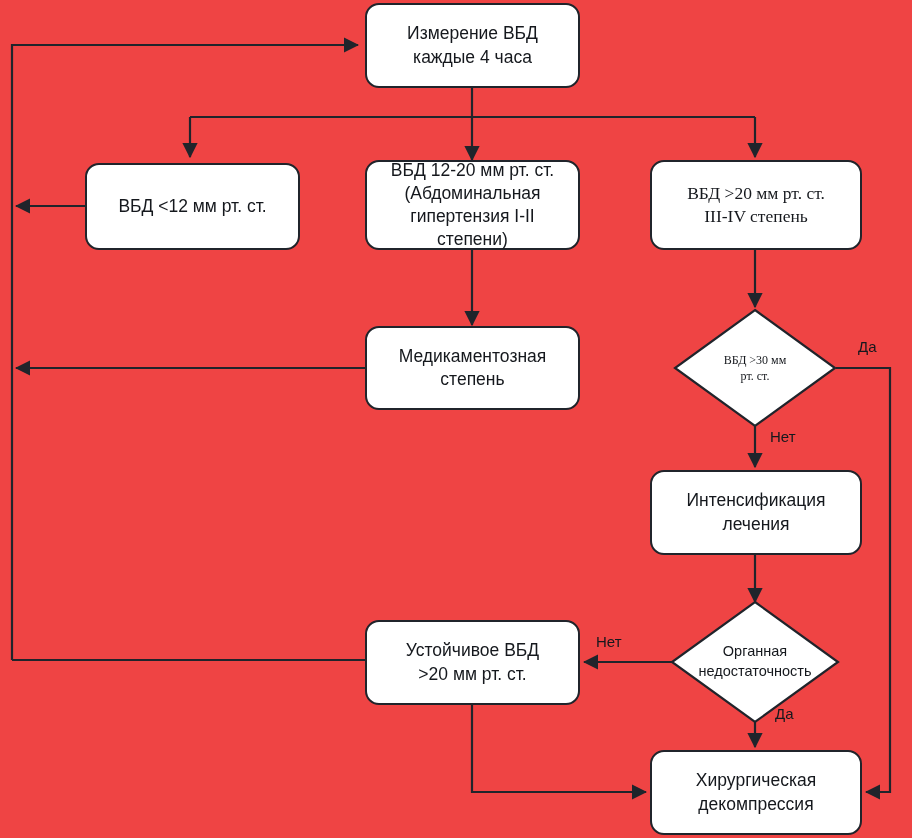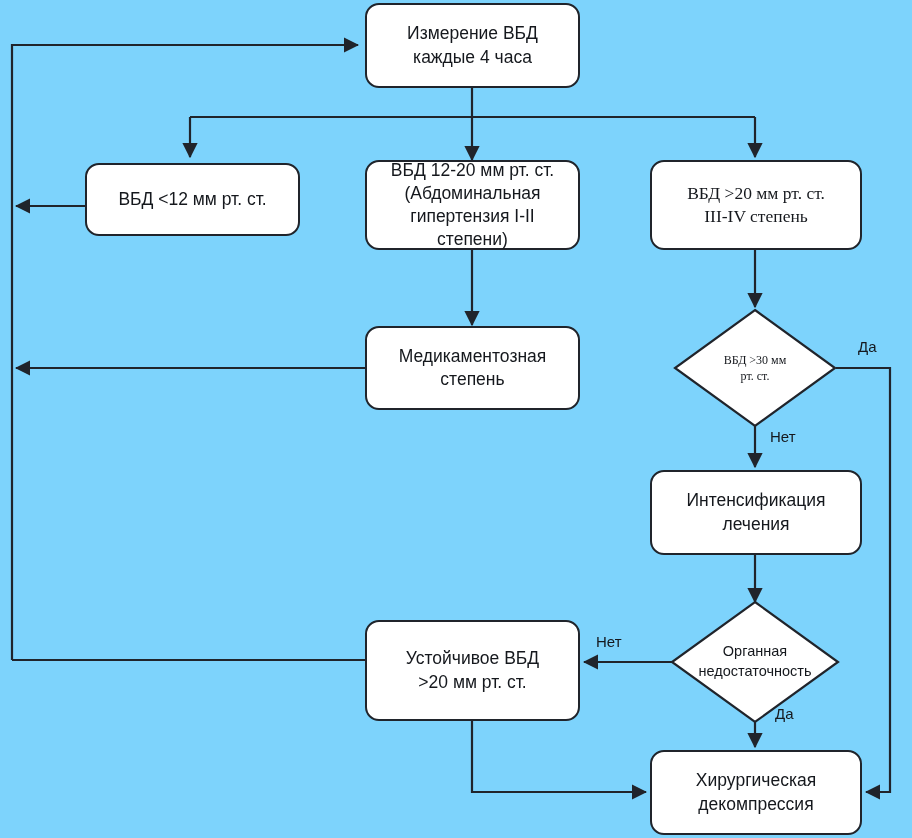--- a/index.html
+++ b/index.html
@@ -7,21 +7,21 @@
     padding: 0;
     background: #ffffff;
   }
   body {
     font-family: "Liberation Sans", sans-serif;
   }
   #canvas {
     position: relative;
     width: 912px;
     height: 838px;
-    background: #7dd3fc;
+    background: #ef4444;
     overflow: hidden;
   }
   #wires {
     position: absolute;
     left: 0;
     top: 0;
     width: 912px;
     height: 838px;
   }
   .node {
@@ -123,21 +123,21 @@
       <path d="M 472 705 L 472 792 L 646 792" marker-end="url(#arrow)"></path>
 
     </g>
   </svg>
 
   <div class="node" style="left:365px; top:3px; width:215px; height:85px;">
     <span class="txt">Измерение ВБД
 каждые 4 часа</span>
   </div>
 
-  <div class="node" style="left:85px; top:163px; width:215px; height:73px;">
+  <div class="node" style="left:85px; top:163px; width:215px; height:87px;">
     <span class="txt">ВБД &lt;12 мм рт. ст.</span>
   </div>
 
   <div class="node" style="left:365px; top:160px; width:215px; height:90px;align-items:center;">
     <span class="txt">ВБД 12-20 мм рт. ст.
 (Абдоминальная
 гипертензия I-II
 степени)</span>
   </div>
 
@@ -165,21 +165,21 @@
   </div>
 
   <div class="diamond-wrap" style="left:672px; top:602px; width:166px; height:120px;">
     <svg width="166" height="120" viewBox="0 0 166 120" xmlns="http://www.w3.org/2000/svg">
       <polygon points="83,0 166,60 83,120 0,60" fill="#ffffff" stroke="#20242b" stroke-width="2.2"></polygon>
     </svg>
     <div class="diamond-label d-small">Органная
 недостаточность</div>
   </div>
 
-  <div class="node" style="left:365px; top:620px; width:215px; height:101px;">
+  <div class="node" style="left:365px; top:620px; width:215px; height:85px;">
     <span class="txt">Устойчивое ВБД
 &gt;20 мм рт. ст.</span>
   </div>
 
   <div class="node" style="left:650px; top:750px; width:212px; height:85px;">
     <span class="txt">Хирургическая
 декомпрессия</span>
   </div>
 
   <div class="edge-label" style="left:858px; top:338px;">Да</div>

